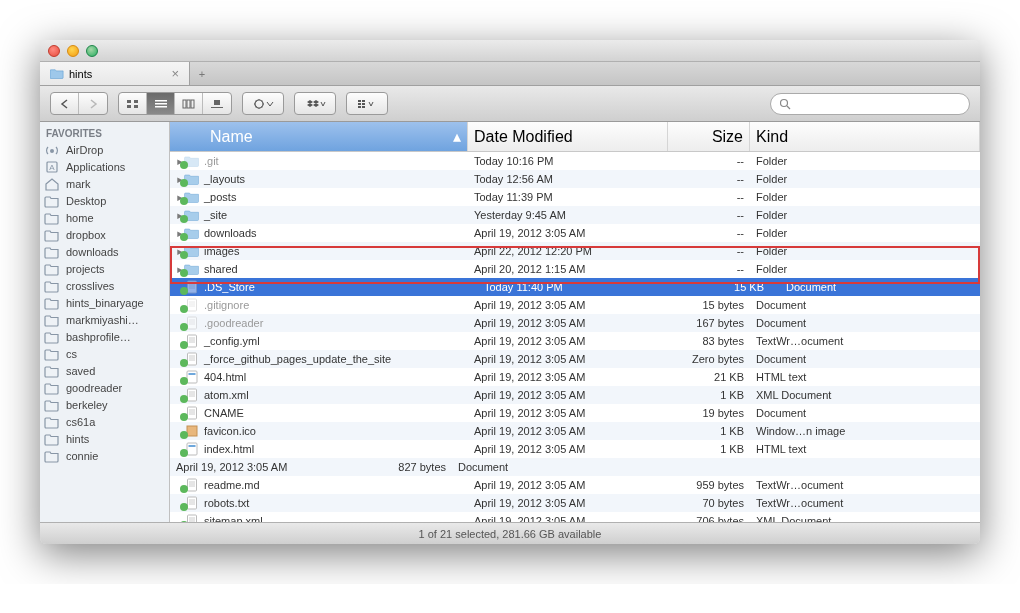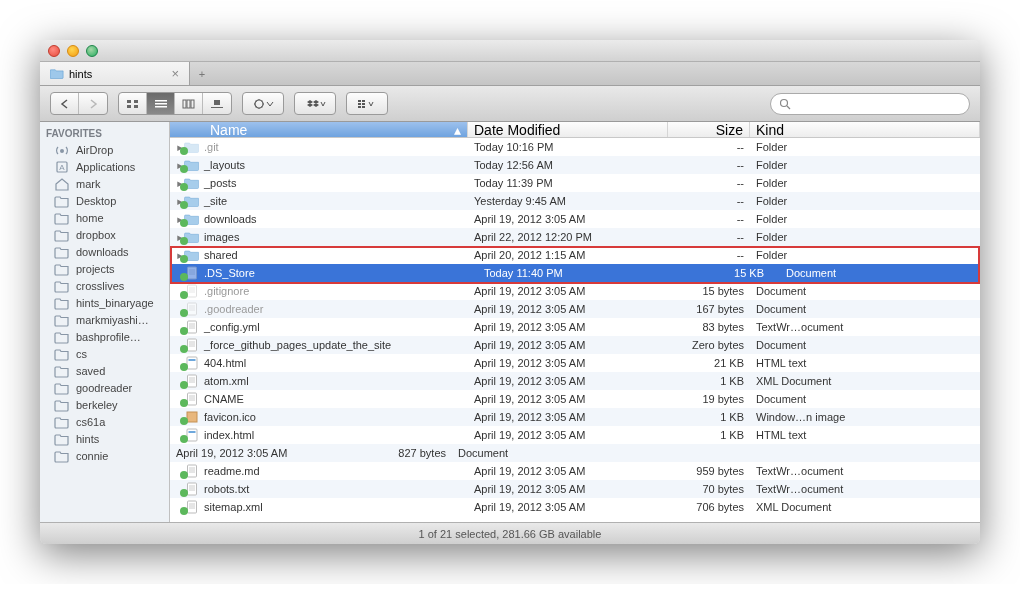--- a/index.html
+++ b/index.html
@@ -25,25 +25,25 @@
     .tb-btn:last-child { border-right: none; }
     .tb-btn.active { background: linear-gradient(#6a6a6a,#8a8a8a); color: #fff; }
     .searchbox { margin-left: auto; width: 200px; height: 22px; border: 1px solid #aaa; border-radius: 11px; background: #fff; display: flex; align-items: center; padding: 0 8px; }
     .searchbox input { border: none; outline: none; width: 100%; font-size: 11px; }
     .search-ico { color: #888; margin-right: 4px; font-size: 12px; }
     
     .main { display: flex; height: 400px; background: #fff; }
     
     .sidebar { width: 130px; background: #eef2f6; border-right: 1px solid #c0c0c0; overflow-y: auto; }
     .sb-header { font-size: 10px; font-weight: bold; color: #7a7f87; padding: 6px 6px 2px; text-transform: uppercase; }
-    .sb-item { display: flex; align-items: center; gap: 6px; padding: 2px 14px; color: #444; cursor: default; }
+    .sb-item { display: flex; align-items: center; gap: 6px; padding: 2px 4px; color: #444; cursor: default; }
     .sb-icon { width: 16px; height: 13px; display:flex; align-items:center; justify-content:center; color:#8896a6; }
     
     .filelist { flex: 1; display: flex; flex-direction: column; position: relative; }
-    .col-header { display: flex; height: 16px; background: linear-gradient(#fdfdfd,#ededed); border-bottom: 1px solid #c8c8c8; font-size: 14px; }
+    .col-header { display: flex; height: 30px; background: linear-gradient(#fdfdfd,#ededed); border-bottom: 1px solid #c8c8c8; font-size: 16px; }
     .col-header .col { border-right: 1px solid #d5d5d5; display: flex; align-items: center; padding: 0 6px; }
     .col-header .col.name { background: linear-gradient(#9dc1ed,#6fa3df); color:#fff; justify-content: space-between; }
     .col.name { width: 298px; padding-left: 40px; }
     .col.date { width: 200px; }
     .col.size { width: 82px; justify-content: flex-end; }
     .col.kind { flex: 1; }
     
     .rows { flex: 1; overflow-y: auto; }
     .row { display: flex; height: 18px; align-items: center; font-size: 11px; color: #333; }
     .row:nth-child(even) { background: #f2f6fb; }

